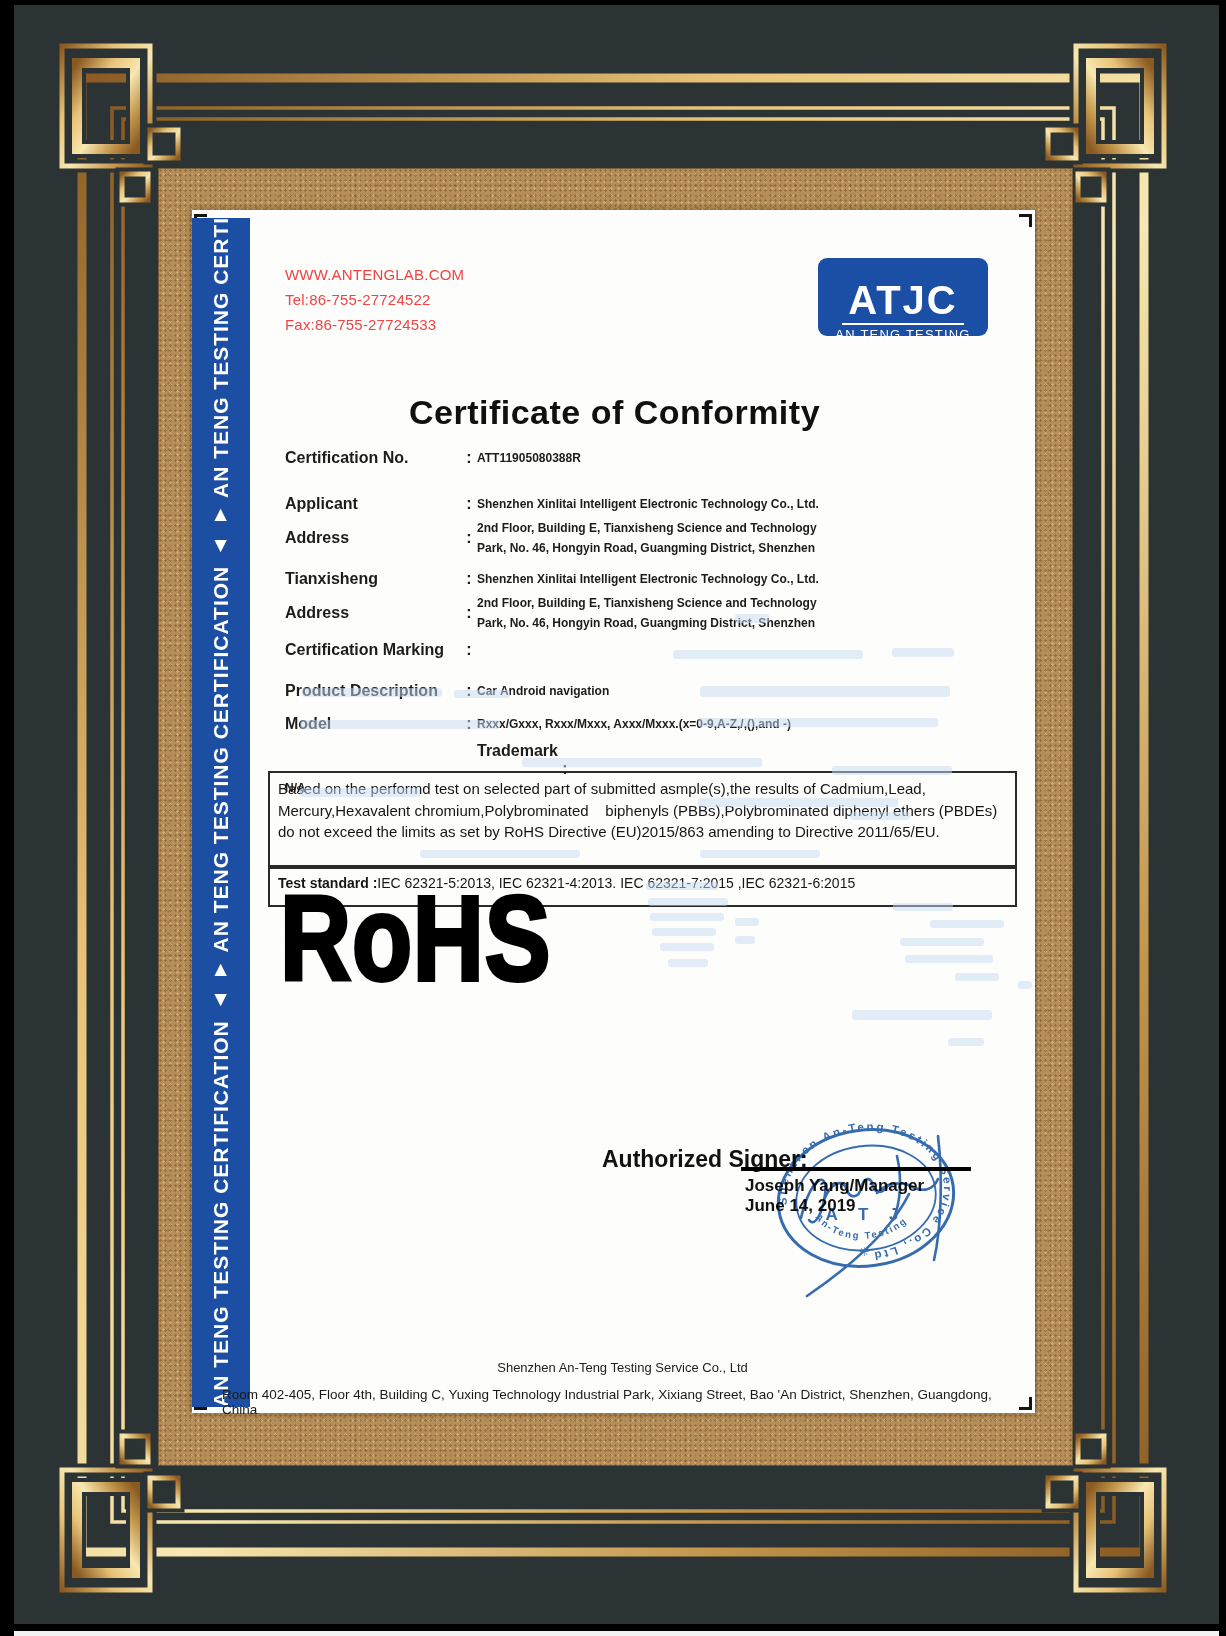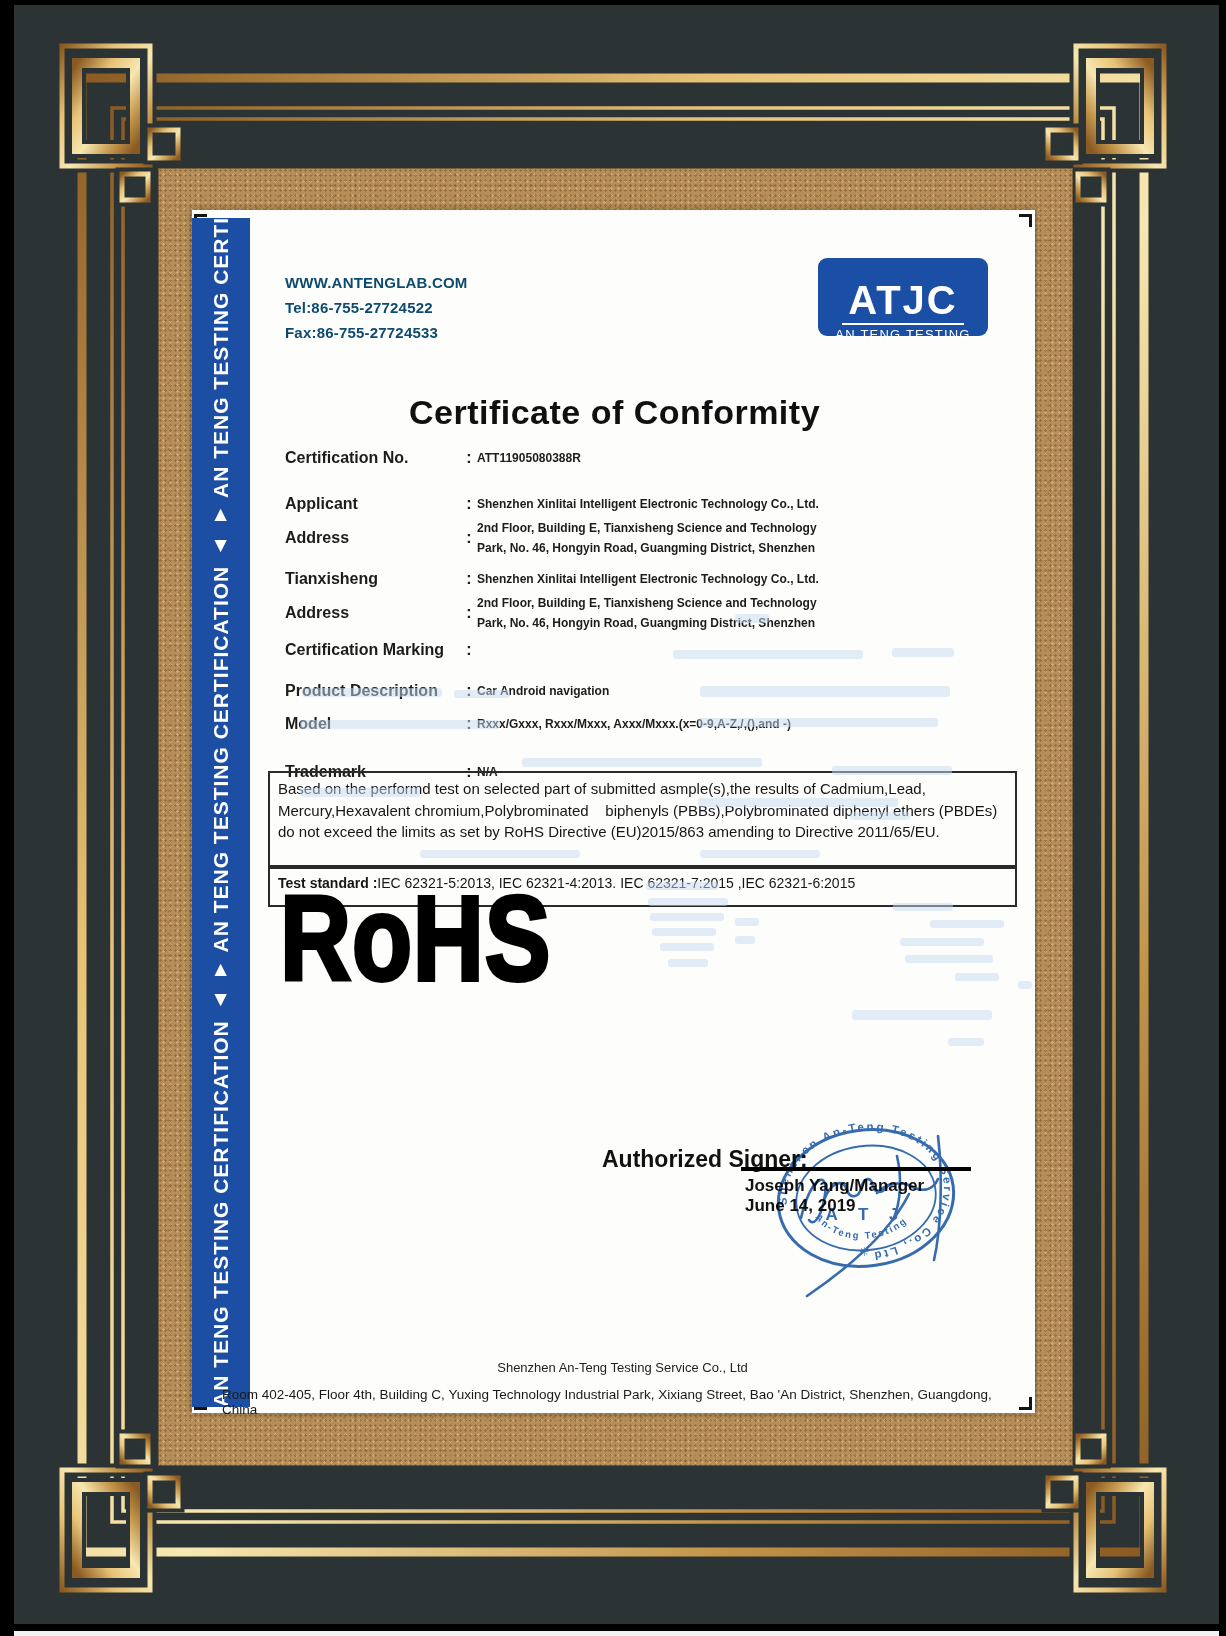--- a/index.html
+++ b/index.html
@@ -29,22 +29,22 @@
   .cmark.tr{right:3px;top:4px;border-top:3px solid #141414;border-right:3px solid #141414;}
   .cmark.bl{left:2px;bottom:3px;border-bottom:3px solid #141414;border-left:3px solid #141414;}
   .cmark.br{right:3px;bottom:3px;border-bottom:3px solid #141414;border-right:3px solid #141414;}
 
   .side-strip{position:absolute;left:0;top:8px;width:58px;height:1189px;background:#1c4ea3;
               overflow:hidden;display:flex;justify-content:center;}
   .side-strip span{writing-mode:vertical-rl;transform:rotate(180deg);
                    color:#fff;font-weight:bold;font-size:21px;letter-spacing:1px;
                    line-height:58px;white-space:nowrap;}
 
-  .contact{position:absolute;left:93px;top:52px;font-size:15px;font-weight:bold;color:#0c4a6e;
-           line-height:25px;letter-spacing:.2px;margin-top:8px;}
+  .contact{position:absolute;left:93px;top:52px;font-size:15px;font-weight:normal;color:#ef4444;
+           line-height:25px;letter-spacing:.2px;}
 
   .logo{position:absolute;left:626px;top:48px;width:170px;height:78px;background:#1b4fa5;
         border-radius:9px;color:#fff;text-align:center;box-sizing:border-box;padding-top:20px;}
   .logo .big{font-size:40px;font-weight:bold;letter-spacing:2px;line-height:44px;
              display:inline-block;border-bottom:2px solid #fff;padding:0 6px 1px 6px;}
   .logo .sub{font-size:13px;letter-spacing:1.2px;margin-top:2px;}
 
   .title{position:absolute;left:62px;right:60px;top:183px;text-align:center;
          font-size:34px;font-weight:bold;color:#101010;letter-spacing:.5px;}
 
@@ -173,21 +173,21 @@
     <div class="frow" style="top:471px;">
       <div class="lab">Product Description</div>
       <div class="col">:</div>
       <div class="val">Car Android navigation</div>
     </div>
     <div class="frow" style="top:504px;">
       <div class="lab">Model</div>
       <div class="col">:</div>
       <div class="val">Rxxx/Gxxx, Rxxx/Mxxx, Axxx/Mxxx.(x=0-9,A-Z,/,(),and -)</div>
     </div>
-    <div class="frow" style="top:552px;">
+    <div class="frow" style="top:532px;flex-direction:column;">
       <div class="lab">Trademark</div>
       <div class="col">:</div>
       <div class="val">N/A</div>
     </div>
 
     <div class="tbox statement">Based on the performd test on selected part of submitted asmple(s),the results of Cadmium,Lead, Mercury,Hexavalent chromium,Polybrominated    biphenyls (PBBs),Polybrominated diphenyl ethers (PBDEs) do not exceed the limits as set by RoHS Directive (EU)2015/863 amending to Directive 2011/65/EU.</div>
 
     <div class="tbox teststd">
       <b>Test standard :</b><span>IEC 62321-5:2013, IEC 62321-4:2013. IEC 62321-7:2015 ,IEC 62321-6:2015</span>
     </div>

